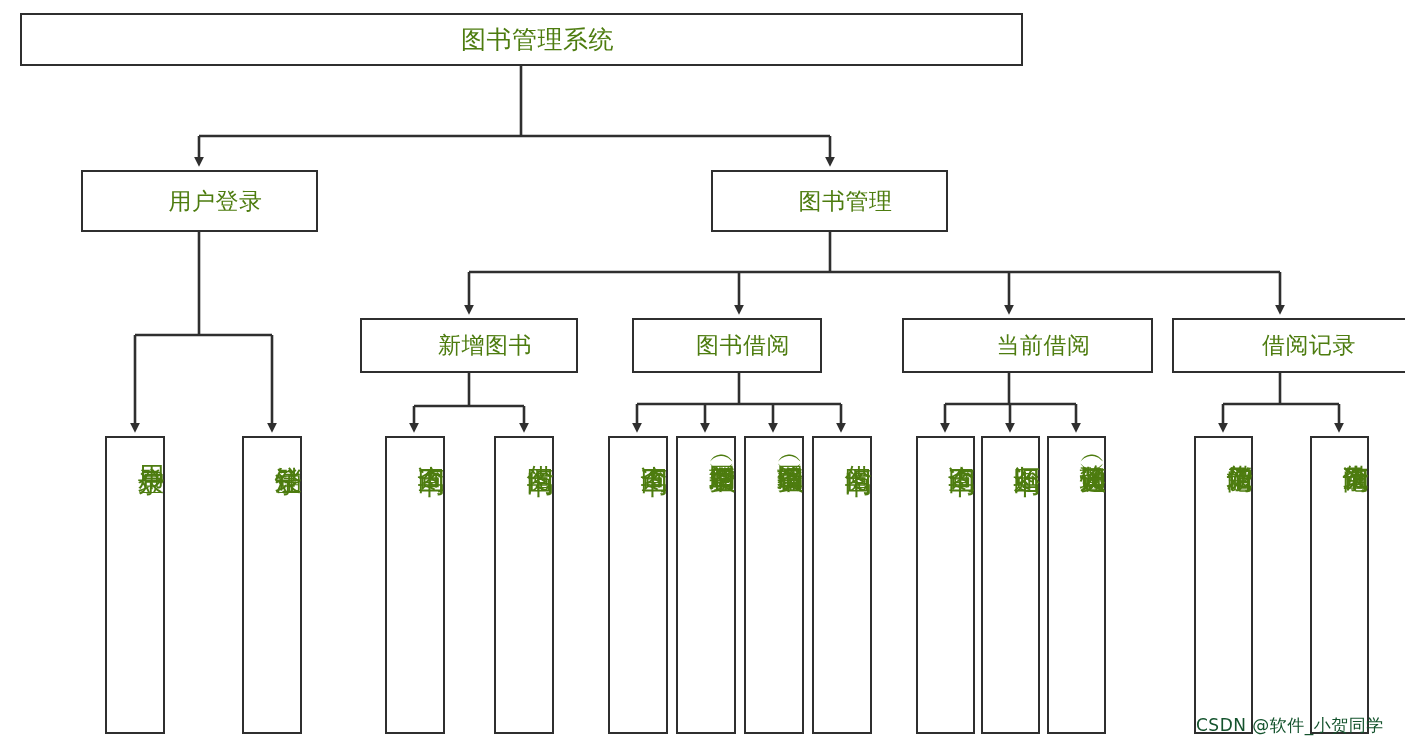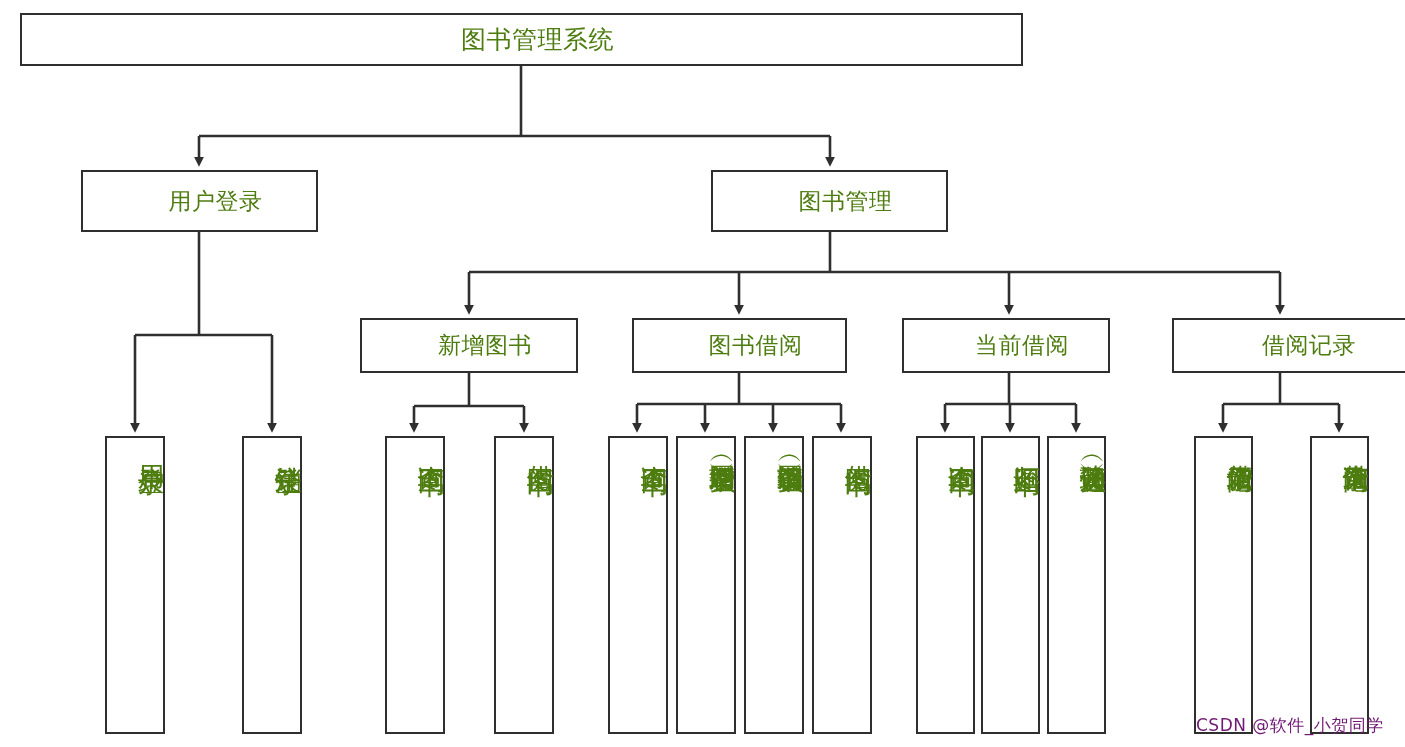--- a/index.html
+++ b/index.html
@@ -66,21 +66,21 @@
   }
   .node.vert.tall-text .node-label {
     font-size: 26px;
     letter-spacing: 0.5px;
   }
   .watermark {
     position: absolute;
     left: 1196px;
     top: 714px;
     font-size: 17px;
-    color: #701a75;
+    color: #14532d;
     letter-spacing: 0.5px;
     white-space: nowrap;
     font-family: "DejaVu Sans", "Liberation Sans", sans-serif;
   }
 </style>
 </head>
 <body>
 
 <div id="canvas">
 
@@ -144,24 +144,24 @@
   <div class="node horiz" style="left:81px; top:170px; width:237px; height:62px;">
     <span class="node-label">用户登录</span>
   </div>
   <div class="node horiz" style="left:711px; top:170px; width:237px; height:62px;">
     <span class="node-label">图书管理</span>
   </div>
 
   <div class="node horiz" style="left:360px; top:318px; width:218px; height:55px;">
     <span class="node-label">新增图书</span>
   </div>
-  <div class="node horiz" style="left:632px; top:318px; width:215px; height:55px;">
+  <div class="node horiz" style="left:632px; top:318px; width:190px; height:55px;">
     <span class="node-label">图书借阅</span>
   </div>
-  <div class="node horiz" style="left:902px; top:318px; width:208px; height:55px;">
+  <div class="node horiz" style="left:902px; top:318px; width:251px; height:55px;">
     <span class="node-label">当前借阅</span>
   </div>
   <div class="node horiz" style="left:1172px; top:318px; width:242px; height:55px;">
     <span class="node-label">借阅记录</span>
   </div>
 
   <div class="node vert" style="left:105px; top:436px; width:60px; height:298px;">
     <span class="node-label">用户登录</span>
   </div>
   <div class="node vert" style="left:242px; top:436px; width:60px; height:298px;">

